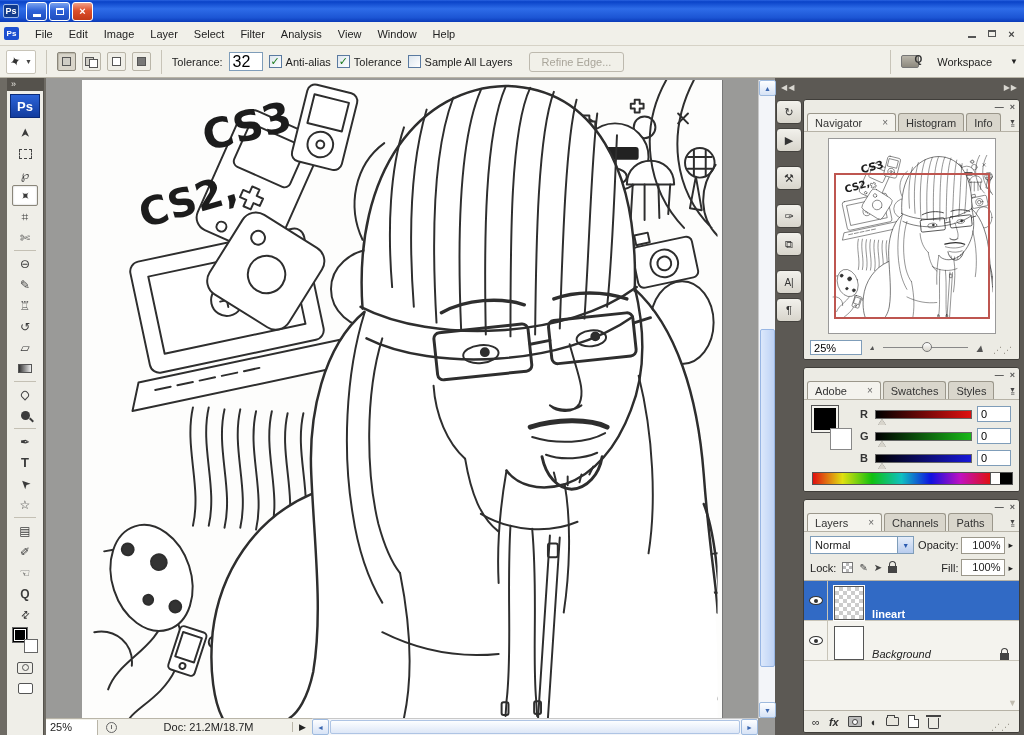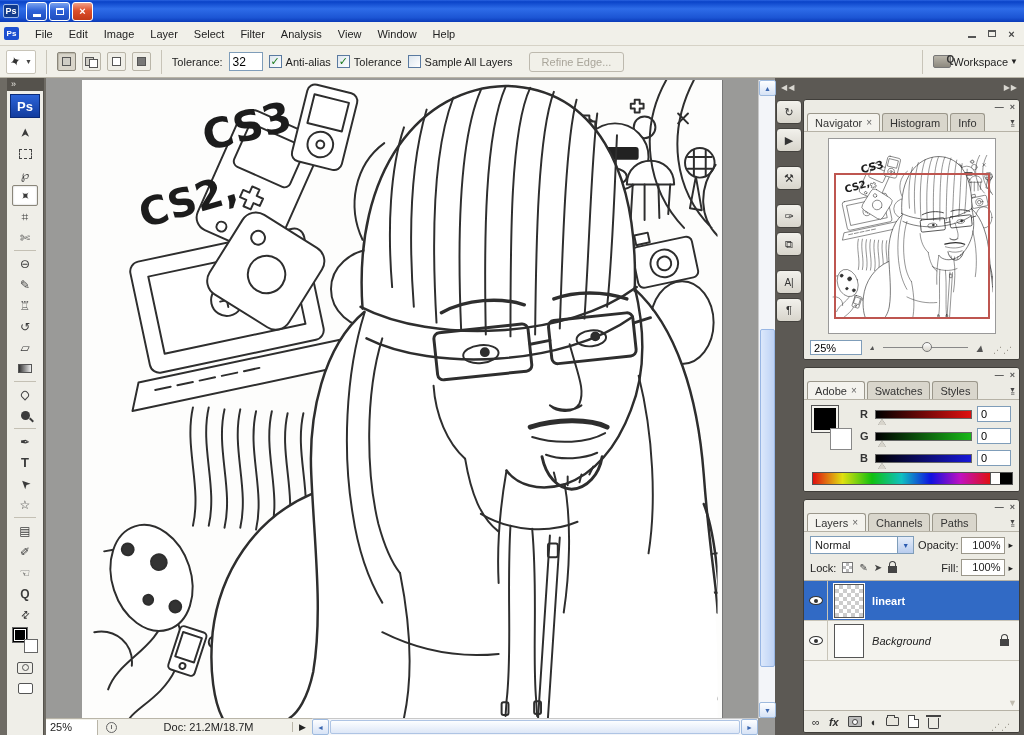--- a/index.html
+++ b/index.html
@@ -31,26 +31,26 @@
   #optionsbar { height:32px; background:#F1F0E9; border-bottom:1px solid #B9B5A8; display:flex; align-items:center; padding:0 6px; gap:6px;}
   .opt-sep { width:1px; height:24px; background:#C8C4B8; margin:0 4px;}
   #tool-preview { display:flex; align-items:center; border:1px solid #C8C4B8; background:#fff; border-radius:2px; padding:1px 3px; height:24px;}
   #tool-preview .glyph { font-size:13px; transform:rotate(-20deg); color:#333;}
   #tool-preview .dd { font-size:7px; color:#444; margin-left:4px;}
   .modebtn { width:19px; height:19px; border:1px solid #B9B5A8; background:#EFEEE7; border-radius:2px; display:flex; align-items:center; justify-content:center;}
   .modebtn.pressed { background:#D9D5CA; border-color:#8A867A; box-shadow:inset 1px 1px 1px #B9B5A8;}
   .modebtn .sq { width:9px; height:9px; border:1px solid #555; background:#cfcdc5;}
   .modebtn .sq2 { width:9px; height:9px; border:1px solid #555; background:#fff; margin-left:-5px; margin-top:4px;}
   .lbl { color:#222; }
-  input.num { width:34px; height:19px; border:1px solid #7F9DB9; font-family:inherit; font-size:12px; padding:1px 3px; background:#fff;}
+  input.num { width:34px; height:19px; border:1px solid #7F9DB9; font-family:inherit; font-size:16px; padding:1px 3px; background:#fff;}
   .cb { width:13px; height:13px; border:1px solid #5A7AA0; background:linear-gradient(135deg,#DDE6EE,#fff); display:inline-flex; align-items:center; justify-content:center; margin-right:4px;}
   .cb .mark { color:#1A7A1A; font-size:11px; font-weight:bold; line-height:1;}
   .cbrow { display:flex; align-items:center;}
   #refine-edge { border:1px solid #BDB9AE; border-radius:3px; color:#A9A59A; background:transparent; padding:3px 12px; font-family:inherit; font-size:11px; margin-left:10px;}
-  #ws { margin-left:auto; display:flex; align-items:center; gap:2px; border-left:1px solid #C8C4B8; padding-left:10px; height:24px;}
+  #ws { margin-left:auto; display:flex; align-items:center; gap:18px; border-left:1px solid #C8C4B8; padding-left:10px; height:24px;}
   #ws .wsico { width:18px; height:13px; background:linear-gradient(#b9b5aa,#8d897e); border:1px solid #777; border-radius:2px; position:relative;}
   #ws .wsico::after { content:"Q"; position:absolute; right:-4px; top:-2px; font-size:10px; font-weight:bold; color:#333;}
   #ws .dd { font-size:8px;}
   
   #main { display:flex; height:657px; }
   
   #toolcol { width:46px; background:#6E6B64; padding-left:7px; }
   #toolbox { width:37px; height:100%; background:#EFEEE8; border-right:1px solid #55524C; display:flex; flex-direction:column; align-items:center;}
   #toolbox .thead { width:100%; height:13px; background:#55524C; color:#E8E6E0; font-size:9px; line-height:13px; padding-left:4px; letter-spacing:-1px;}
   #ps-logo { width:30px; height:24px; background:linear-gradient(#2B63D8,#123C9E); border:1px solid #0A2A78; color:#fff;
@@ -104,21 +104,21 @@
   #iconstrip { width:33px; display:flex; flex-direction:column; align-items:center; padding-top:4px; gap:4px;}
   .dockbtn { width:26px; height:24px; background:linear-gradient(#F2F1EC,#D8D5CC); border:1px solid #44423E; border-radius:4px;
     display:flex; align-items:center; justify-content:center; font-size:11px; color:#333;}
   .dockgap { height:6px;}
   #panels { flex:1; padding:3px 4px 0 0; display:flex; flex-direction:column;}
   .pgroup { background:#ECEBE4; border:1px solid #403E3A; border-radius:3px 3px 2px 2px; margin-bottom:7px; position:relative;}
   .phead { height:13px; display:flex; justify-content:flex-end; align-items:center; padding:1px 4px 0; color:#555; font-size:9px; gap:6px;}
   .phead .mini { font-weight:bold;}
   .tabrow { display:flex; align-items:flex-end; height:19px; padding:0 3px; border-bottom:1px solid #B6B2A6; position:relative;}
   .tab { border:1px solid #9B978B; border-bottom:none; background:#D9D6CC; border-radius:3px 3px 0 0; padding:2px 7px 2px; margin-right:2px;
-    font-size:11px; color:#333; display:flex; gap:4px; align-items:center; height:18px;}
+    font-size:11px; color:#333; display:flex; gap:20px; align-items:center; height:18px;}
   .tab.active { background:#F4F3EE; font-weight:normal;}
   .tab .x { color:#666; font-size:10px;}
   .flyout { position:absolute; right:3px; bottom:3px; font-size:7px; color:#444; line-height:0.6; text-align:center;}
   
   #navthumb { margin:6px auto 4px; width:168px; height:196px; background:#fff; border:1px solid #999; position:relative;}
   #navthumb svg { position:absolute; left:2px; top:16px; width:162px; height:164px;}
   #viewbox-rect { position:absolute; left:5px; top:34px; width:156px; height:146px; border:2px solid #BE5650;}
   .navzoom { display:flex; align-items:center; gap:7px; padding:2px 6px 4px; }
   .navzoom input { width:52px; height:15px; border:1px solid #7F9DB9; font-size:11px; padding:1px 3px; font-family:inherit;}
   .tri-s { font-size:7px; color:#555; transform:skewX(-12deg);}
@@ -153,21 +153,21 @@
   .valbox { width:44px; height:17px; border:1px solid #9B978B; background:#fff; padding:1px 4px; text-align:right;}
   .tinyarr { font-size:9px; color:#222;}
   .lrow2 { display:flex; align-items:center; gap:6px; padding:3px 6px 4px; border-bottom:1px solid #B6B2A6;}
   .lockico { font-size:10px; color:#444;}
   .checker-s { width:11px; height:11px; border:1px solid #777;
     background-image:linear-gradient(45deg,#bbb 25%,transparent 25%,transparent 75%,#bbb 75%),linear-gradient(45deg,#bbb 25%,transparent 25%,transparent 75%,#bbb 75%);
     background-size:6px 6px; background-position:0 0,3px 3px; background-color:#fff;}
   .minilock { width:9px; height:7px; background:#444; position:relative; margin-top:4px;}
   .minilock::before { content:""; position:absolute; left:1px; top:-5px; width:5px; height:5px; border:1.5px solid #444; border-bottom:none; border-radius:4px 4px 0 0;}
   .layerlist { background:#F4F3EE;}
-  .layer { display:flex; align-items:center; height:40px; border-bottom:1px solid #C8C4B8;}
+  .layer { display:flex; align-items:flex-end; height:40px; border-bottom:1px solid #C8C4B8;}
   .layer .eyebox { width:24px; height:100%; border-right:1px solid #C8C4B8; display:flex; align-items:center; justify-content:center;}
   .eye { width:14px; height:9px; border:1px solid #333; border-radius:50%; position:relative; background:#fff;}
   .eye::after { content:""; position:absolute; left:4px; top:1.5px; width:4px; height:4px; background:#333; border-radius:50%;}
   .layer .thumb { width:30px; height:34px; border:1px solid #555; margin:0 8px 0 6px; background:#fff;}
   .layer .thumb.checker { background-image:linear-gradient(45deg,#ccc 25%,transparent 25%,transparent 75%,#ccc 75%),linear-gradient(45deg,#ccc 25%,transparent 25%,transparent 75%,#ccc 75%);
     background-size:8px 8px; background-position:0 0,4px 4px; background-color:#fff; outline:1px solid #fff;}
   .layer.selected { background:#316AC5; color:#fff;}
   .layer.selected .lname { font-weight:bold; color:#fff;}
   .layer .lname.italic { font-style:italic;}
   .layer .locksp { margin-left:auto; margin-right:10px;}

